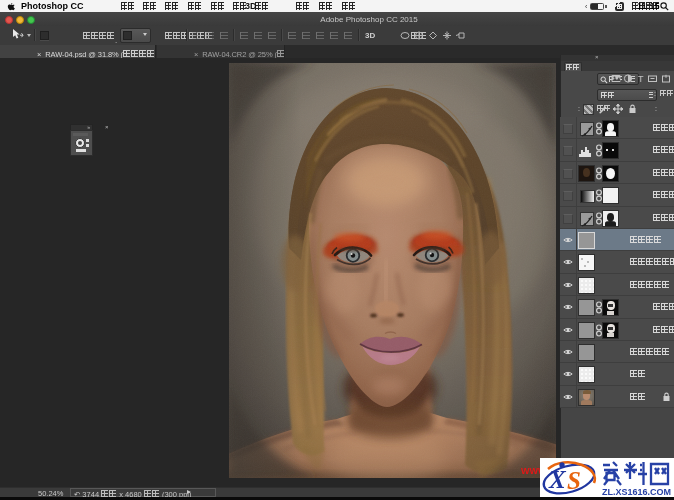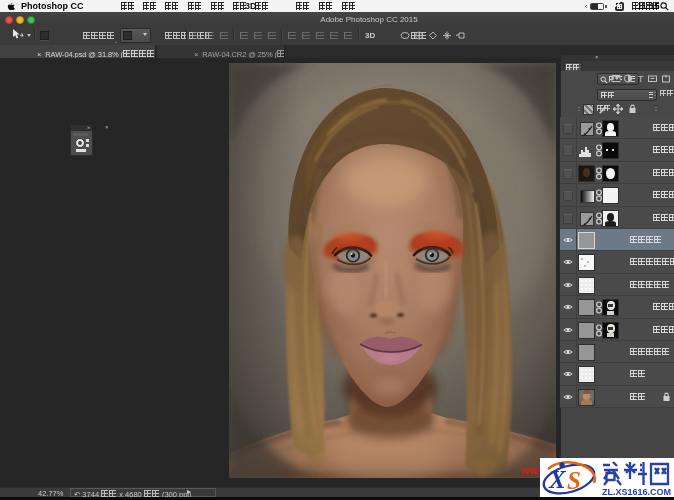--- a/index.html
+++ b/index.html
@@ -558,21 +558,21 @@
         <i style="position:absolute;left:2px;top:10px;width:11px;height:5px;background:#a07a5e;border-radius:40% 40% 0 0;"></i>
       </i>
       <span style="position:absolute;left:38px;top:7px;width:60px;white-space:nowrap;"><i class="cj" style="width:7px;height:7px;margin-right:1px;color:#e2e2e2;"></i><i class="cj" style="width:7px;height:7px;margin-right:1px;color:#e2e2e2;"></i><b style="font-size:8px;color:#e2e2e2;font-weight:normal;vertical-align:top;"></b></span>
       <svg style="position:absolute;left:102px;top:6px" width="9" height="10" viewBox="0 0 9 10">
         <rect x="1.5" y="4" width="6" height="5" fill="#cfcfcf"></rect>
         <path d="M2.8 4V2.8a1.7 1.7 0 0 1 3.4 0V4" fill="none" stroke="#cfcfcf" stroke-width="1.1"></path>
       </svg>
     </div>
 
 <div style="position:absolute;left:0;top:487px;width:674px;height:10px;background:#3a3a3a;border-top:1px solid #2e2e2e;">
-  <span style="position:absolute;left:6px;top:1px;font-size:7.5px;color:#c8c8c8;">42.77%</span>
+  <span style="position:absolute;left:6px;top:1px;font-size:7.5px;color:#c8c8c8;">50.24%</span>
   <span style="position:absolute;left:38px;top:0px;width:146px;height:9px;border:1px solid #585858;font-size:7.5px;color:#c8c8c8;padding:1px 0 0 3px;box-sizing:border-box;white-space:nowrap;">↶ 3744 <i class="cj" style="width:7px;height:7px;margin-right:1px;color:#c8c8c8;"></i><i class="cj" style="width:7px;height:7px;margin-right:1px;color:#c8c8c8;"></i> x 4680 <i class="cj" style="width:7px;height:7px;margin-right:1px;color:#c8c8c8;"></i><i class="cj" style="width:7px;height:7px;margin-right:1px;color:#c8c8c8;"></i> (300 ppi)</span>
   <i style="position:absolute;left:187px;top:2px;border-top:2.5px solid transparent;border-bottom:2.5px solid transparent;border-left:4px solid #c8c8c8;"></i>
 </div>
 <div style="position:absolute;left:0;top:497px;width:674px;height:3px;background:#0a0a0a;"></div>
 
 <div style="position:absolute;left:540px;top:458px;width:134px;height:39px;background:#fff;overflow:hidden;">
 <svg width="134" height="39" viewBox="0 0 134 39">
   <g>
     <ellipse cx="29" cy="21" rx="26" ry="13" fill="none" stroke="#2036a0" stroke-width="2.3" transform="rotate(-16 29 21)"></ellipse>
     <path d="M8 11 C16 4 30 2 42 7 C52 11 57 18 54 25" fill="none" stroke="#e8650f" stroke-width="2.5"></path>

